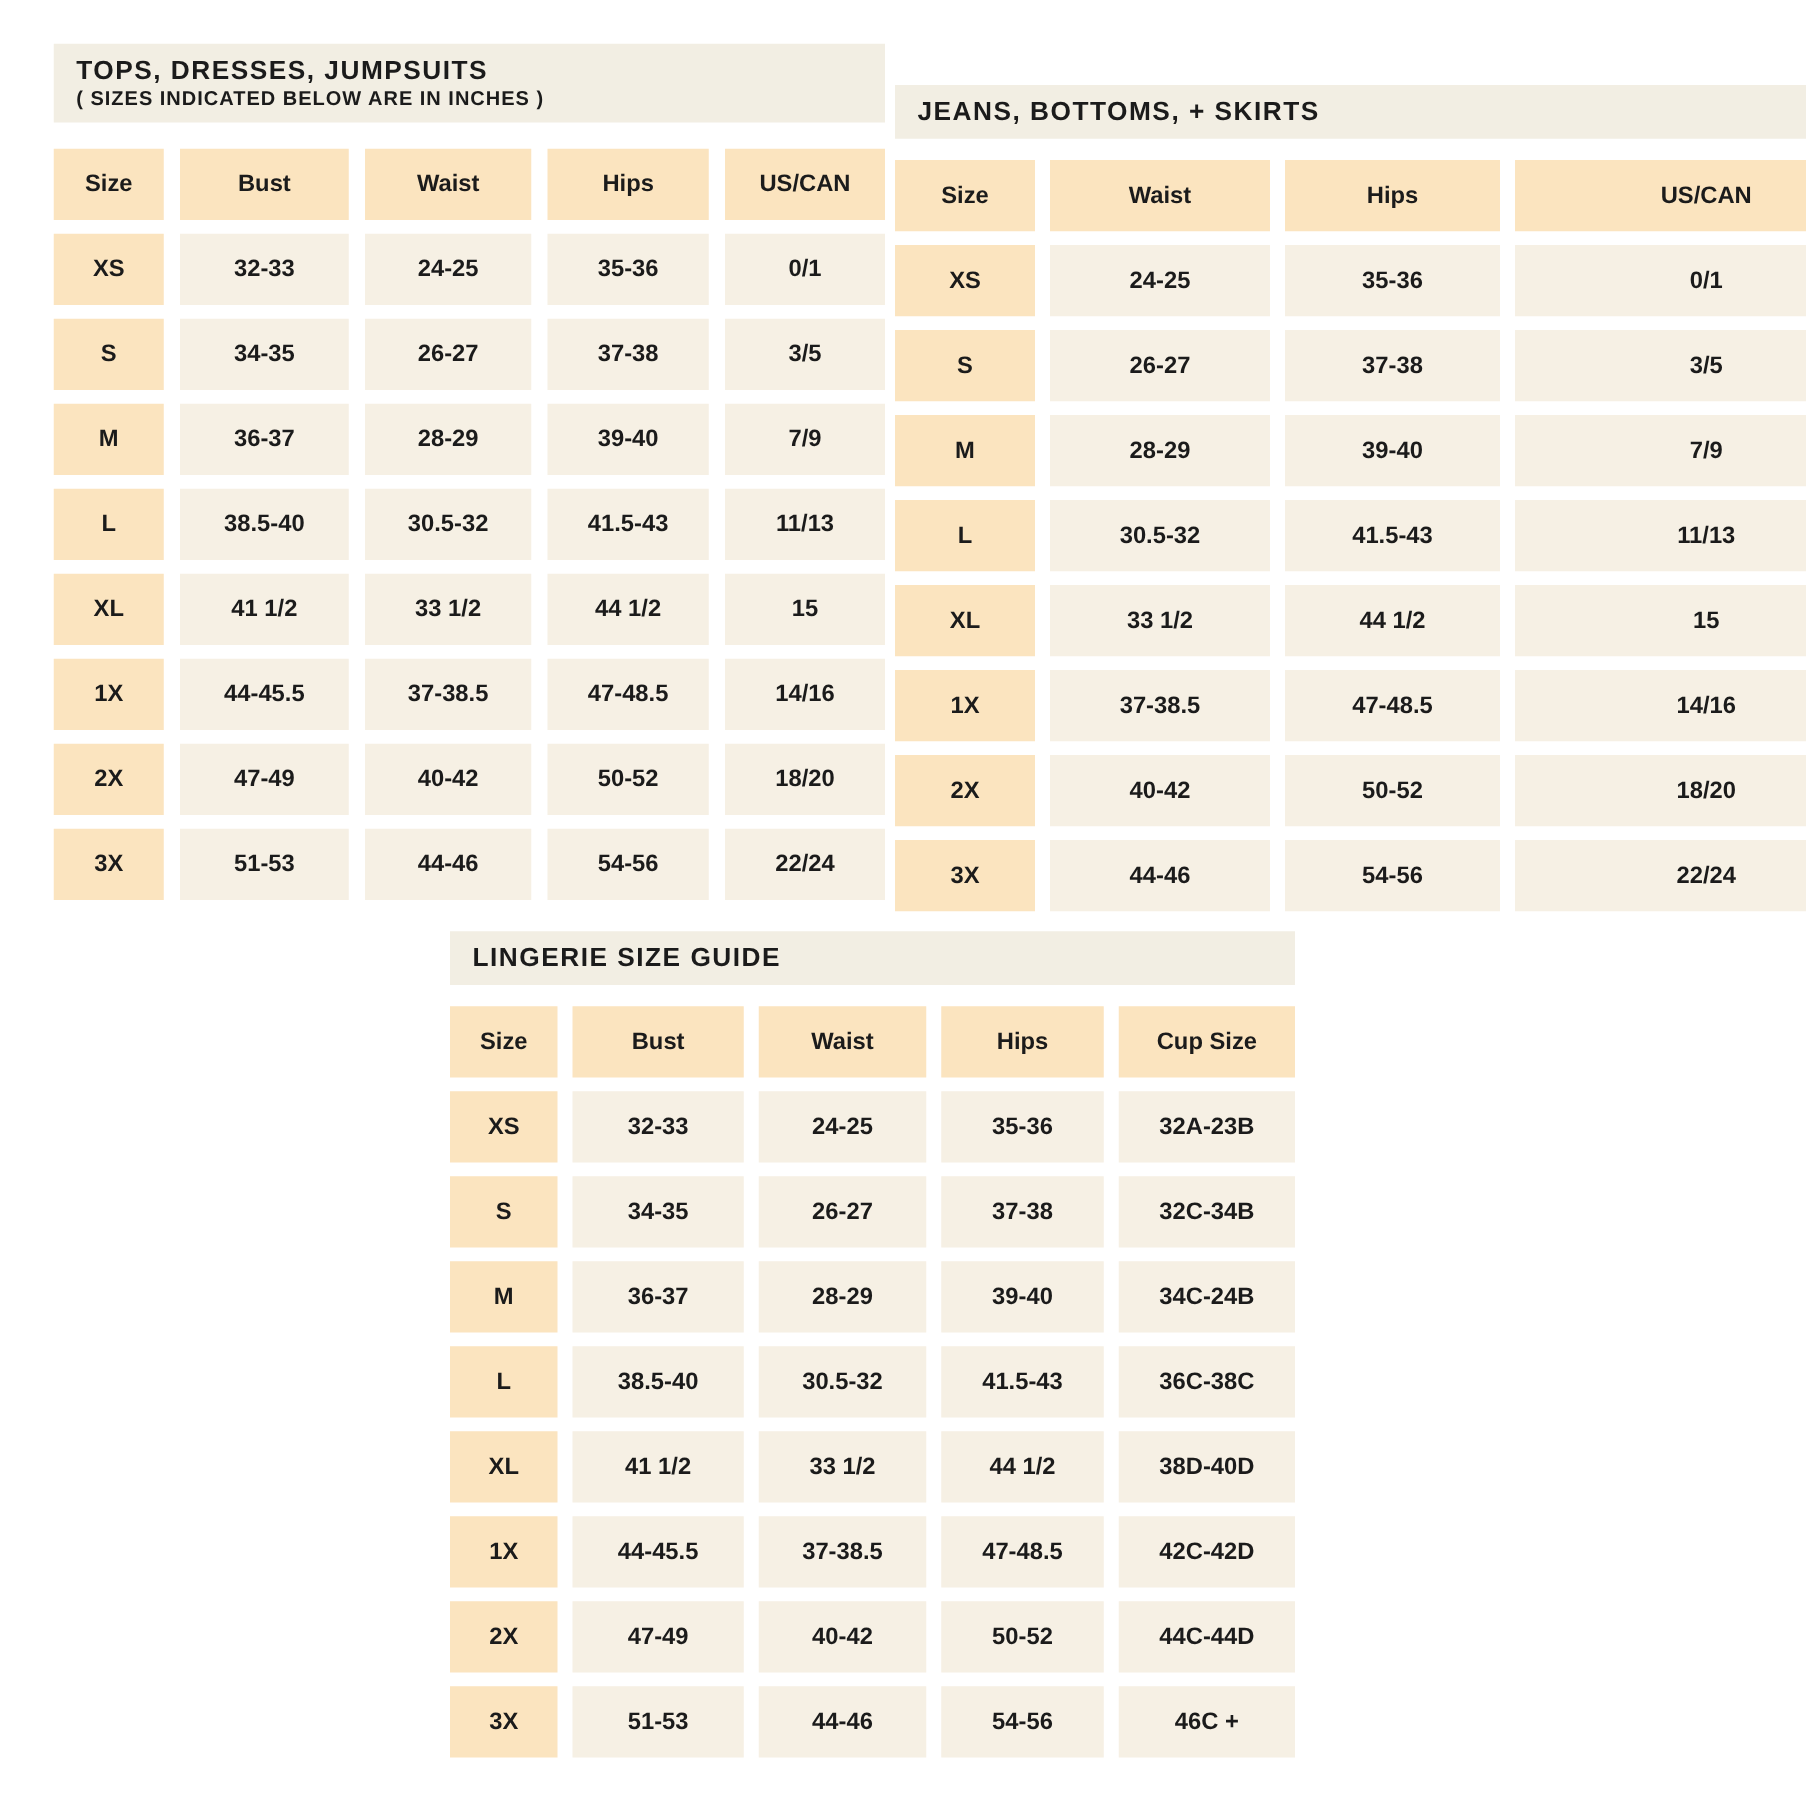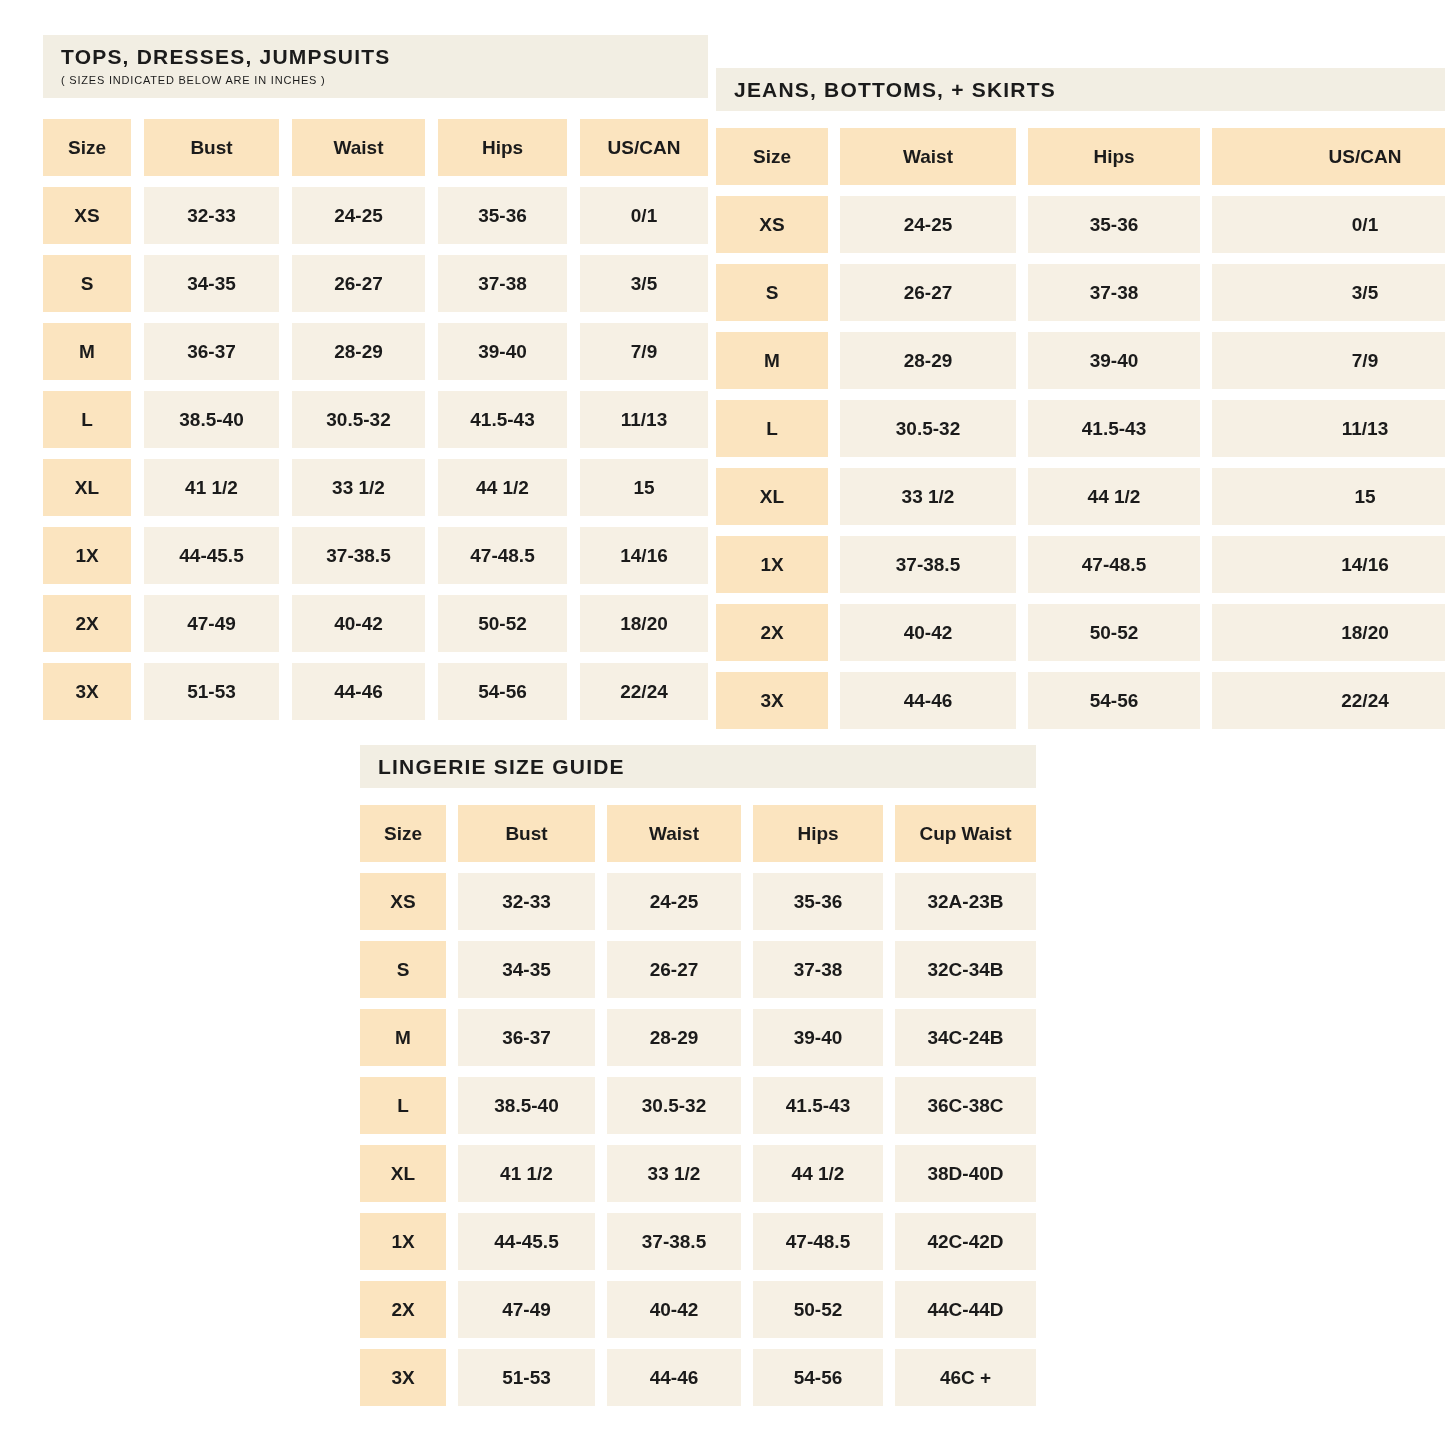--- a/index.html
+++ b/index.html
@@ -28,22 +28,22 @@
     padding:9px 18px 8px 18px;
   }
   .title{
     font-size:21px;
     font-weight:bold;
     letter-spacing:1.2px;
     line-height:26px;
     white-space:nowrap;
   }
   .subtitle{
-    font-size:11px;
-    font-weight:normal;
+    font-size:16px;
+    font-weight:bold;
     letter-spacing:0.8px;
     line-height:20px;
     white-space:nowrap;
   }
   .grid{
     display:grid;
     column-gap:13px;
     row-gap:11px;
   }
   #panel-tops .grid{grid-template-columns:88px 135px 133px 129px 1fr;margin-top:21px;}
@@ -166,21 +166,21 @@
 
 <div class="panel" id="panel-lingerie">
   <div class="title-bar">
     <div class="title">LINGERIE SIZE GUIDE</div>
   </div>
   <div class="grid">
       <div class="cell header-cell">Size</div>
       <div class="cell header-cell">Bust</div>
       <div class="cell header-cell">Waist</div>
       <div class="cell header-cell">Hips</div>
-      <div class="cell header-cell">Cup Waist</div>
+      <div class="cell header-cell">Cup Size</div>
       <div class="cell size-cell">XS</div>
       <div class="cell data-cell">32-33</div>
       <div class="cell data-cell">24-25</div>
       <div class="cell data-cell">35-36</div>
       <div class="cell data-cell">32A-23B</div>
       <div class="cell size-cell">S</div>
       <div class="cell data-cell">34-35</div>
       <div class="cell data-cell">26-27</div>
       <div class="cell data-cell">37-38</div>
       <div class="cell data-cell">32C-34B</div>

